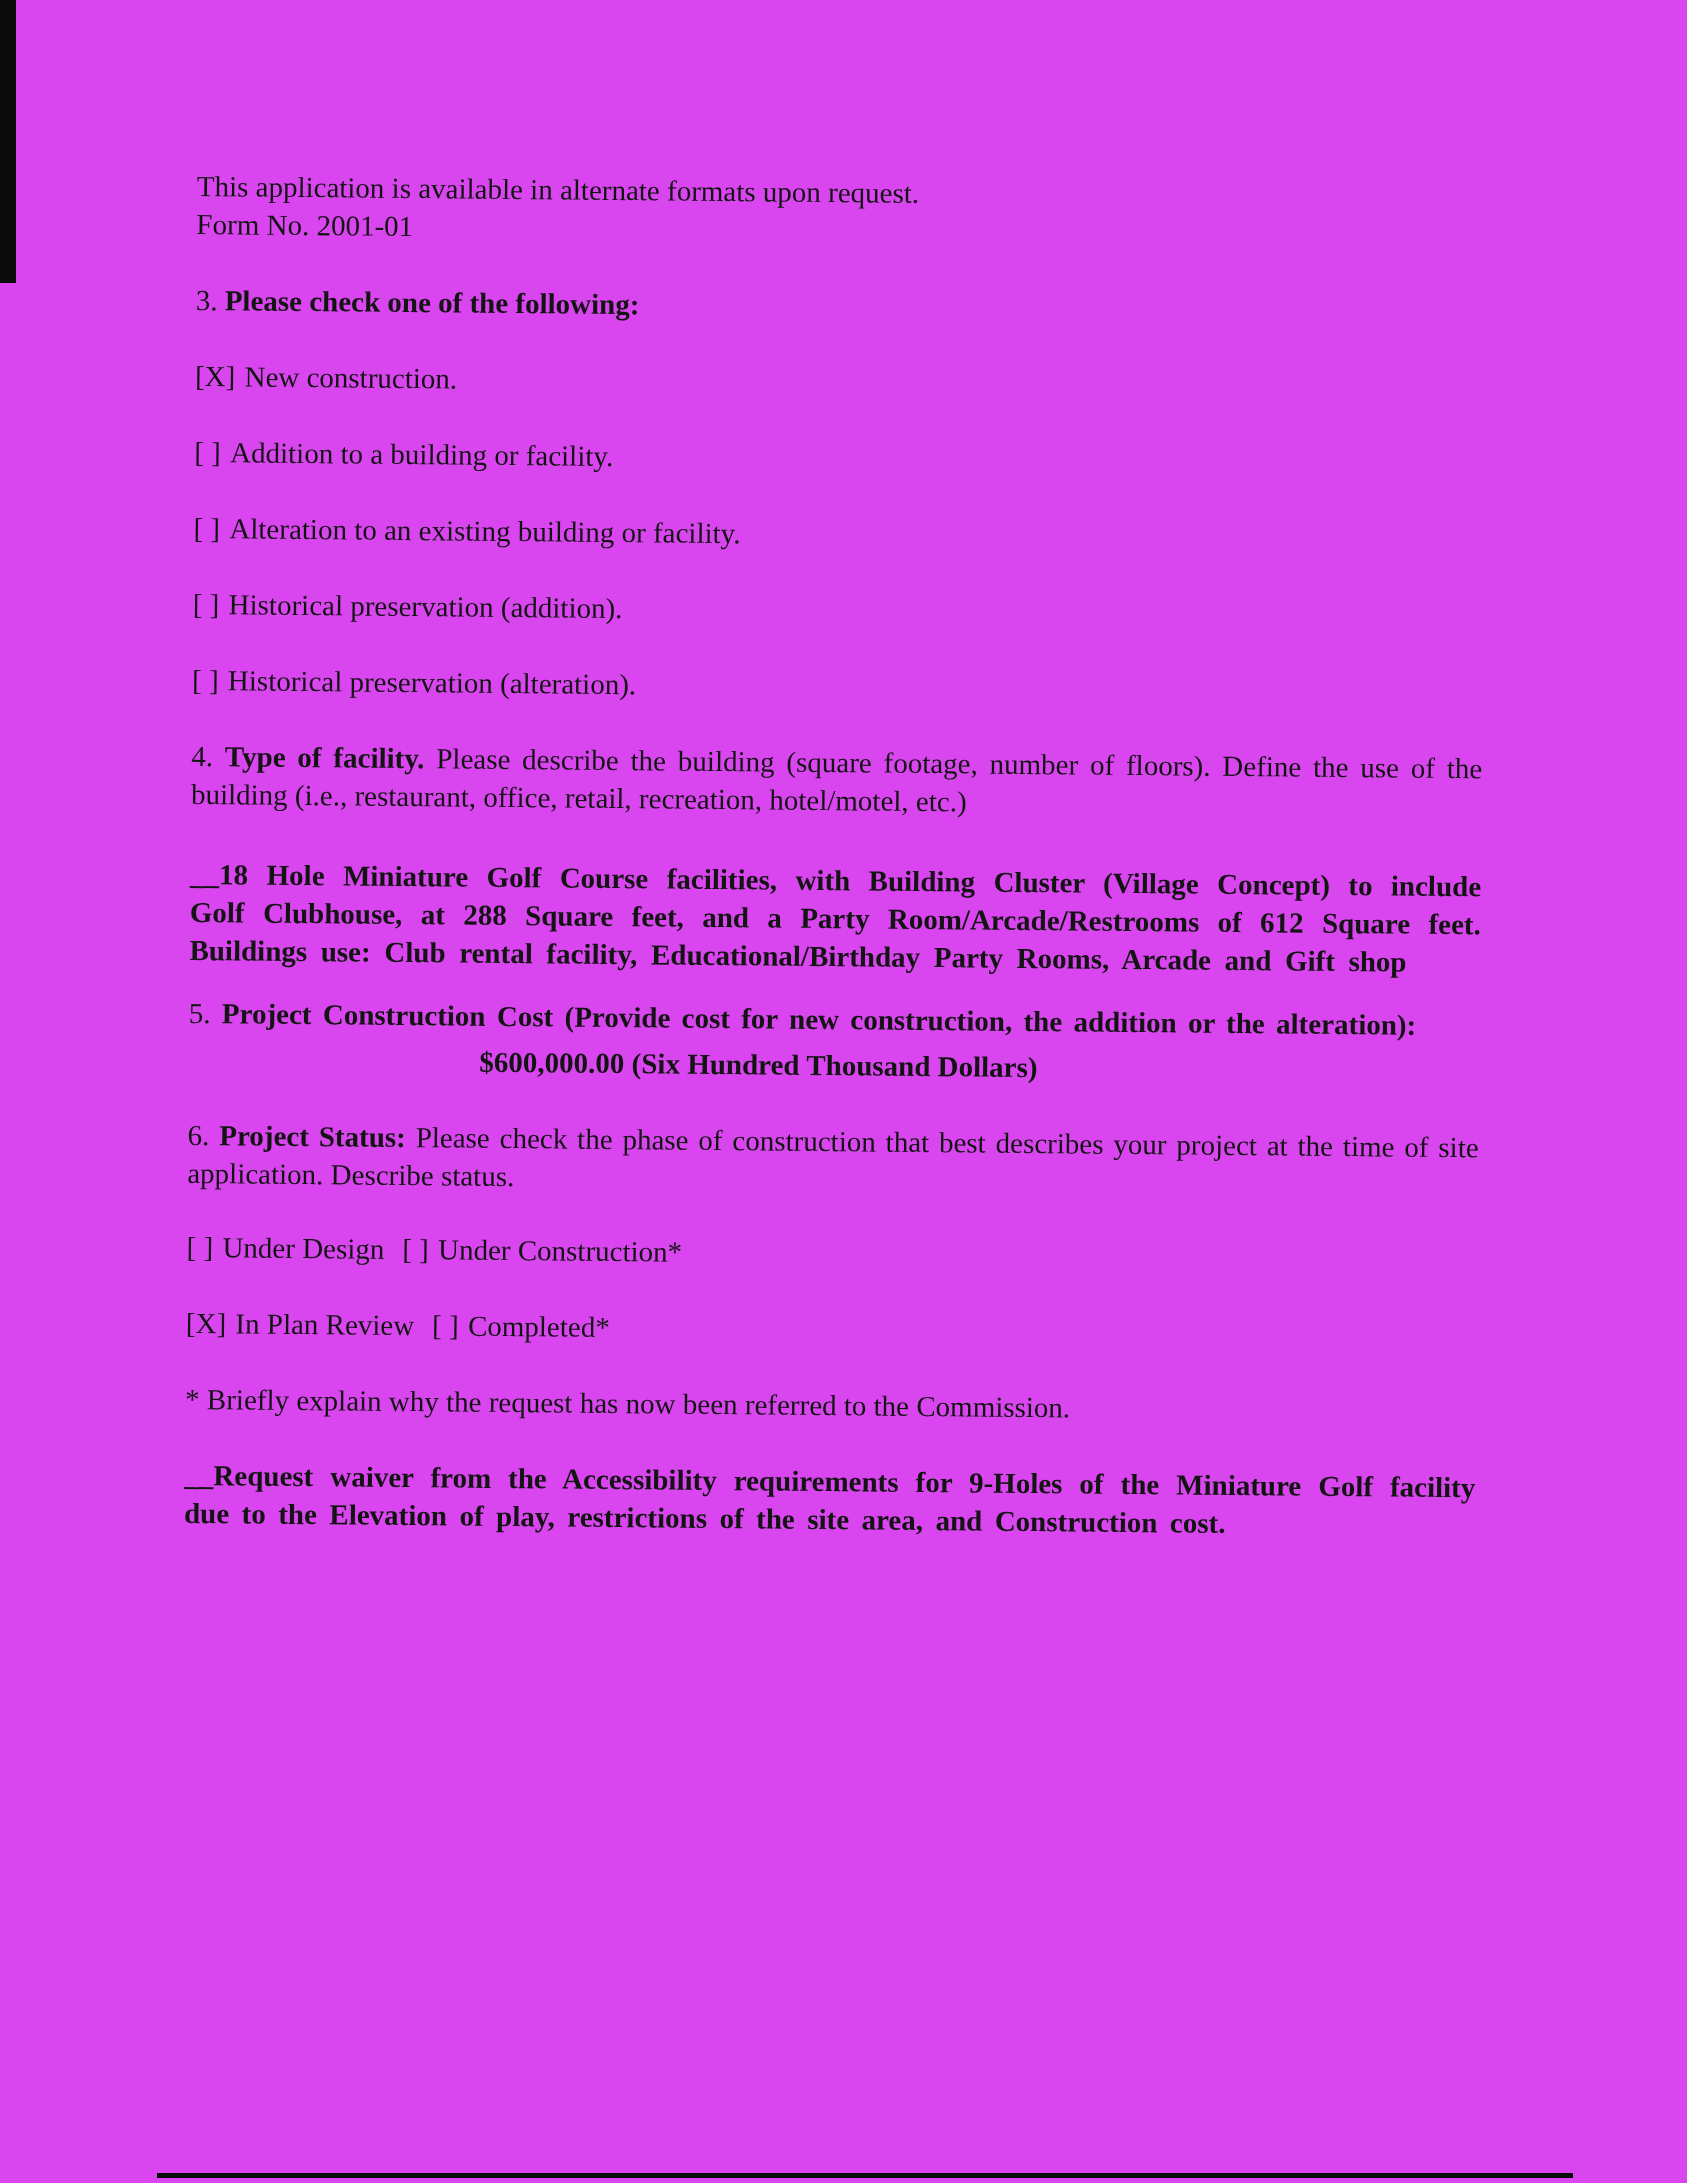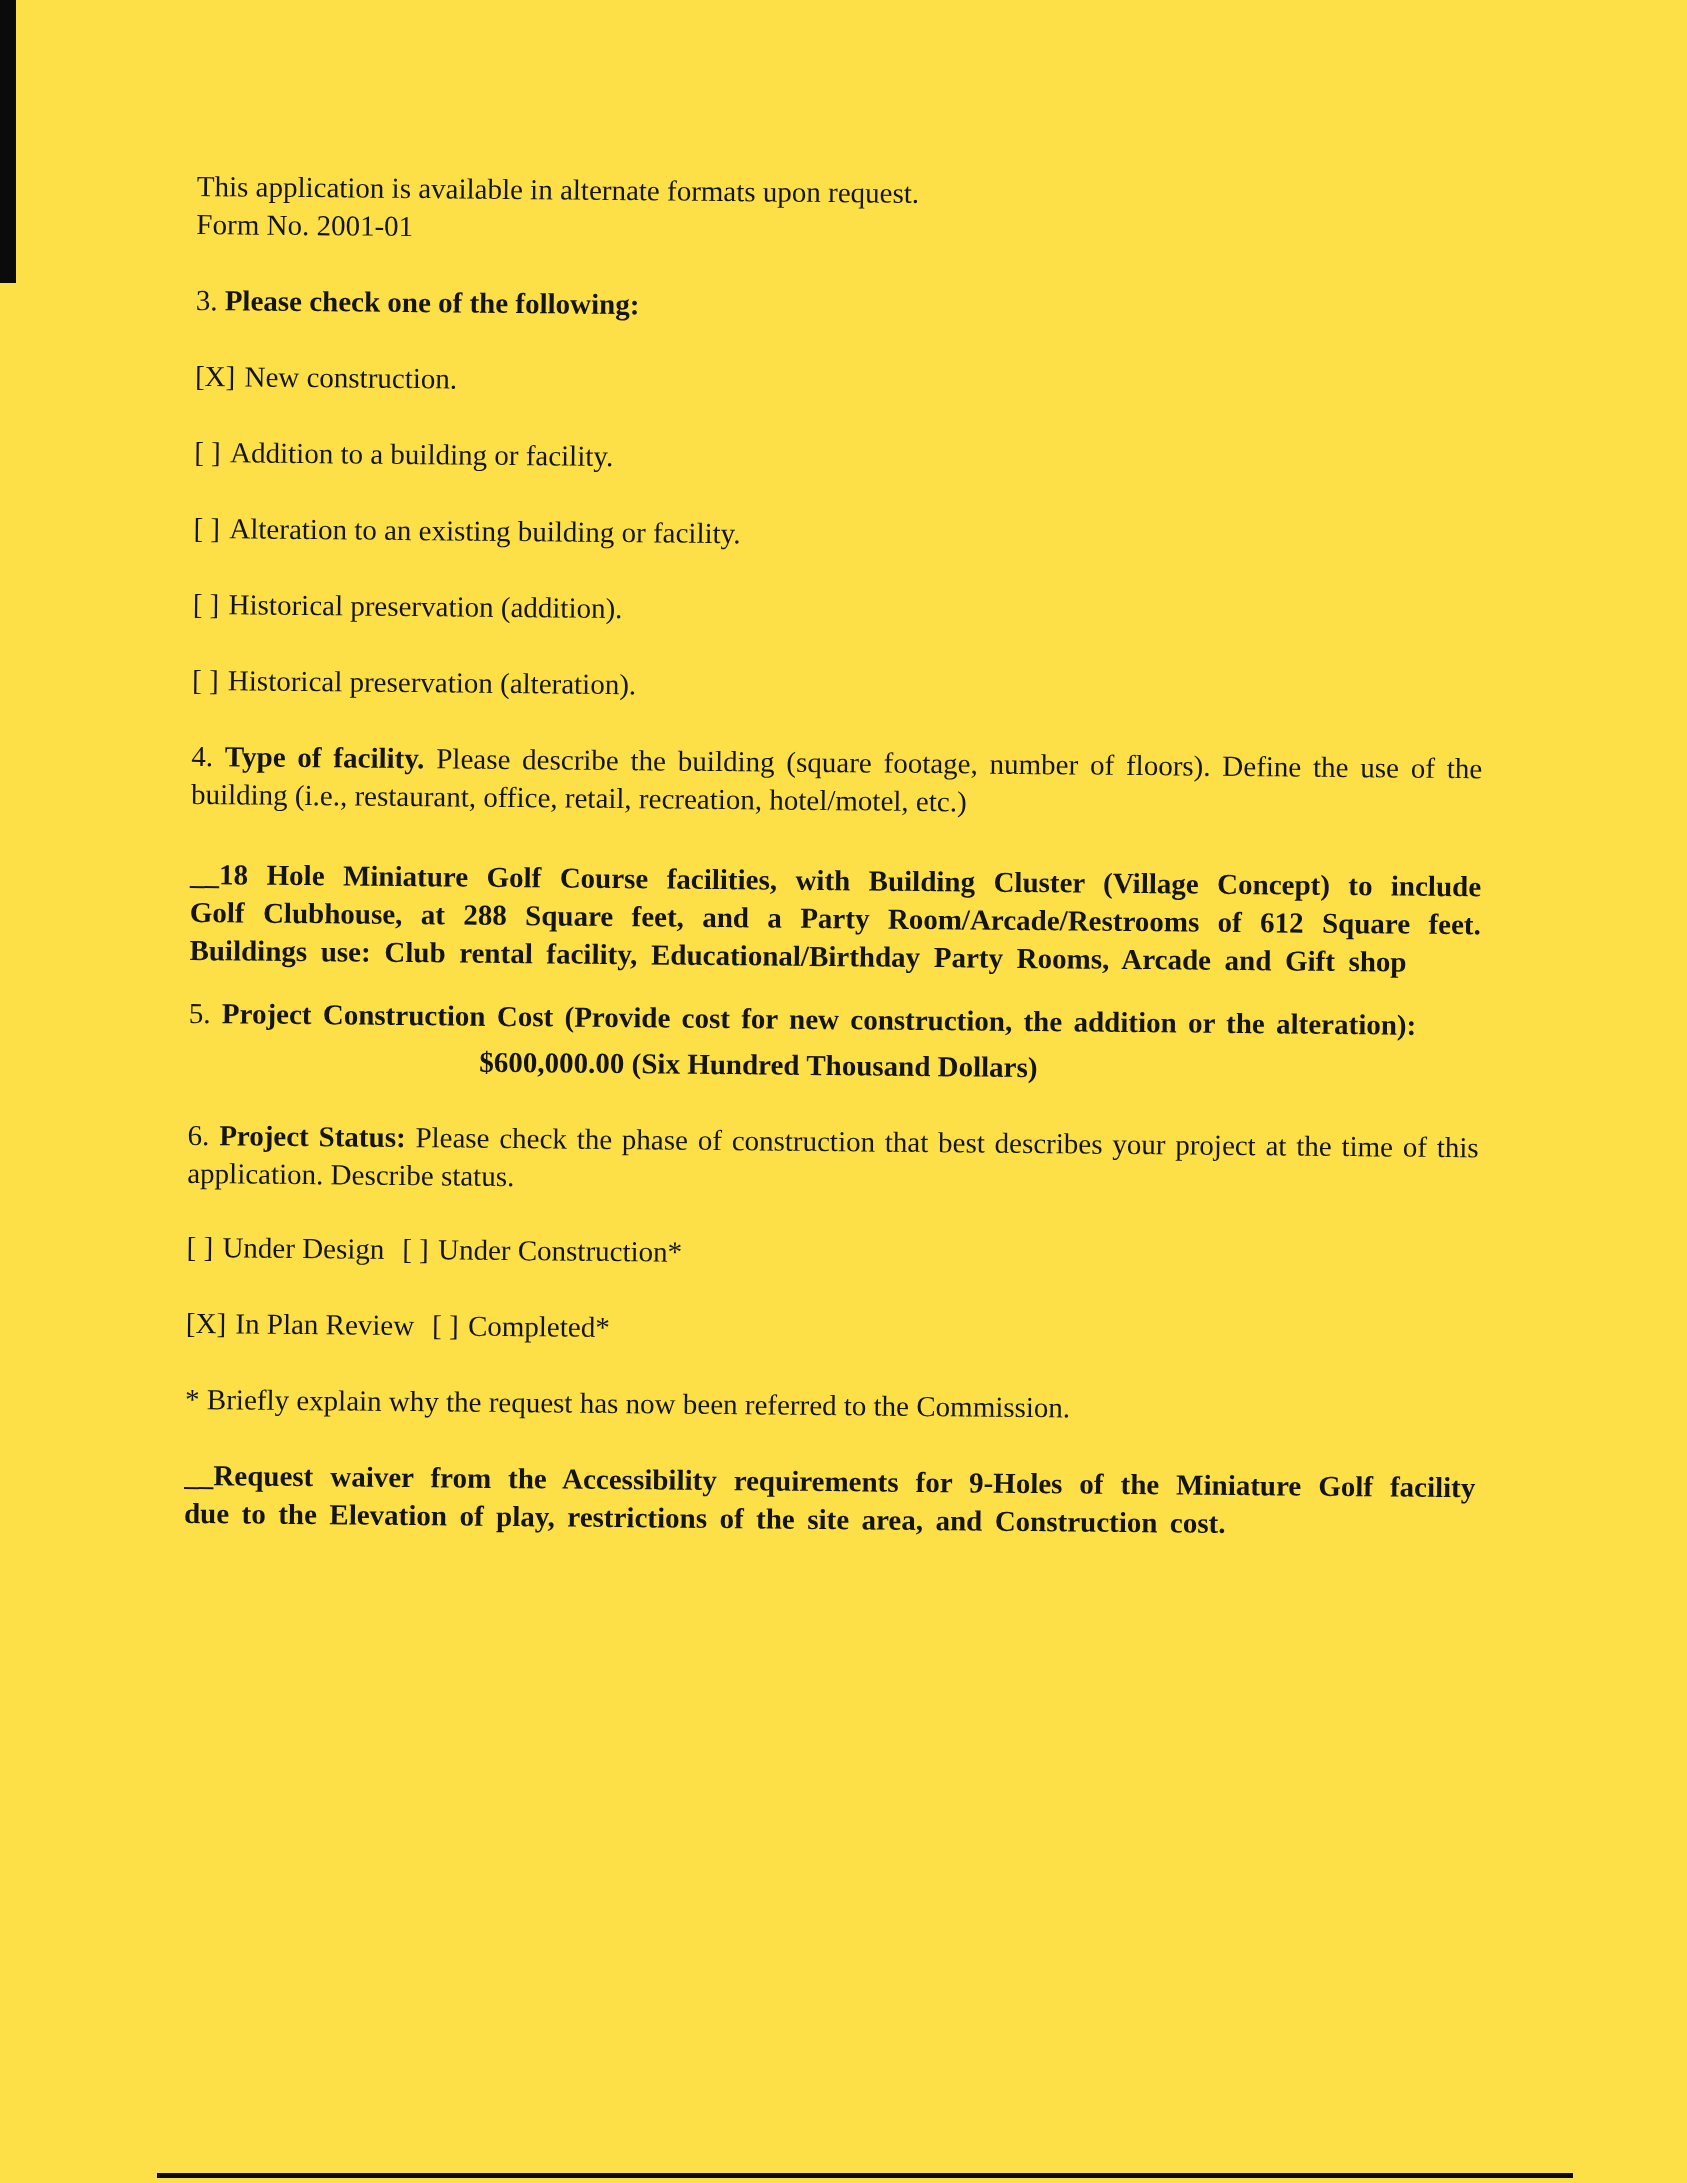--- a/index.html
+++ b/index.html
@@ -6,21 +6,21 @@
   html, body { width: 1687px; height: 2183px; }
   body {
     background: #ffffff;
     font-family: "Liberation Serif", serif;
     color: #141414;
   }
   .page {
     position: relative;
     width: 1687px;
     height: 2183px;
-    background: #fde047;
+    background: #d946ef;
     overflow: hidden;
   }
   
   .content {
     position: absolute;
     left: 197px;
     top: 167px;
     width: 1291px;
     transform: rotate(0.55deg);
     transform-origin: 0 0;
@@ -109,21 +109,21 @@
     </p>
 
     <p class="justify s4-prompt"><span class="num">4.</span> <span class="b">Type of facility.</span> <span>Please describe the building (square footage, number of floors). Define the use of the building (i.e., restaurant, office, retail, recreation, hotel/motel, etc.)</span></p>
 
     <p class="answer">__18 Hole Miniature Golf Course facilities, with Building Cluster (Village Concept) to include Golf Clubhouse, at 288 Square feet, and a Party Room/Arcade/Restrooms of 612 Square feet.  Buildings use: Club rental facility, Educational/Birthday Party Rooms, Arcade and Gift shop</p>
 
     <p class="s5-title"><span class="num">5.</span> <span>Project Construction Cost (Provide cost for new construction, the addition or the alteration):</span></p>
 
     <p class="amount">$600,000.00 (Six Hundred Thousand Dollars)</p>
 
-    <p class="justify s6-prompt"><span class="num">6.</span> <span class="b">Project Status:</span> <span>Please check the phase of construction that best describes your project at the time of this application. Describe status.</span></p>
+    <p class="justify s6-prompt"><span class="num">6.</span> <span class="b">Project Status:</span> <span>Please check the phase of construction that best describes your project at the time of site application. Describe status.</span></p>
 
     <p class="status-row">
       <span class="pair"><span class="mark">[ ]</span><span>Under Design</span></span>
       <span class="pair"><span class="mark">[ ]</span><span>Under Construction*</span></span>
     </p>
 
     <p class="status-row">
       <span class="pair"><span class="mark">[X]</span><span>In Plan Review</span></span>
       <span class="pair"><span class="mark">[ ]</span><span>Completed*</span></span>
     </p>

